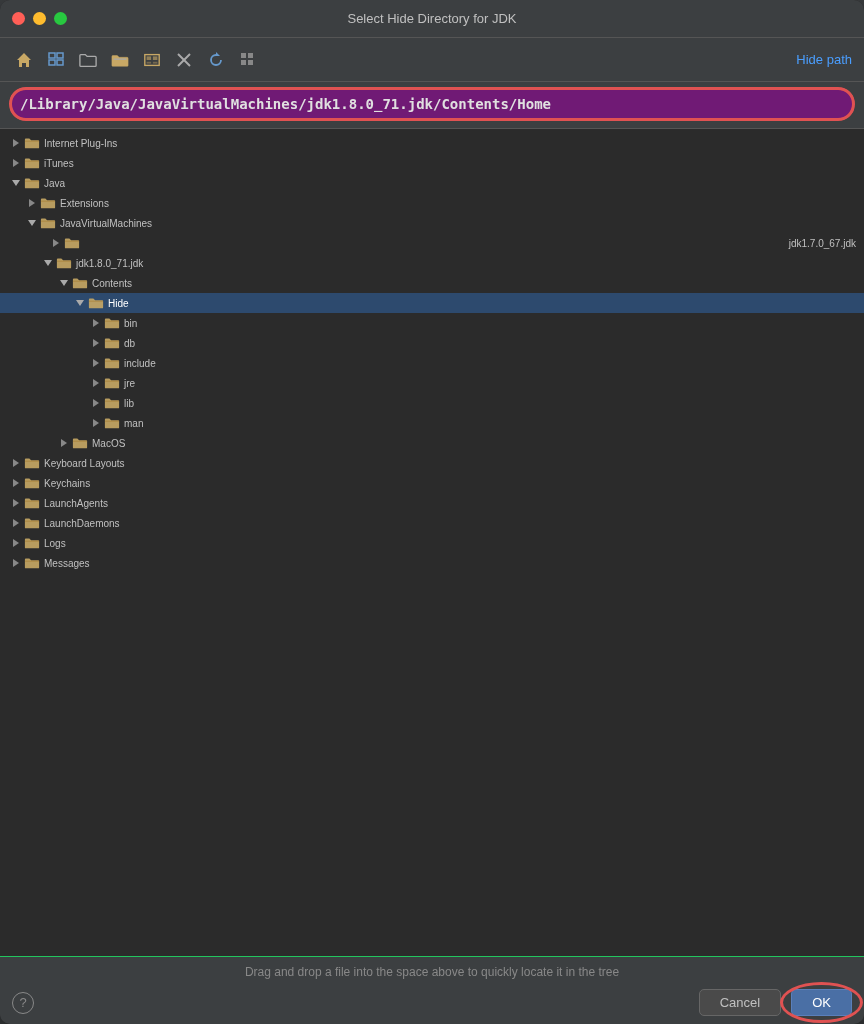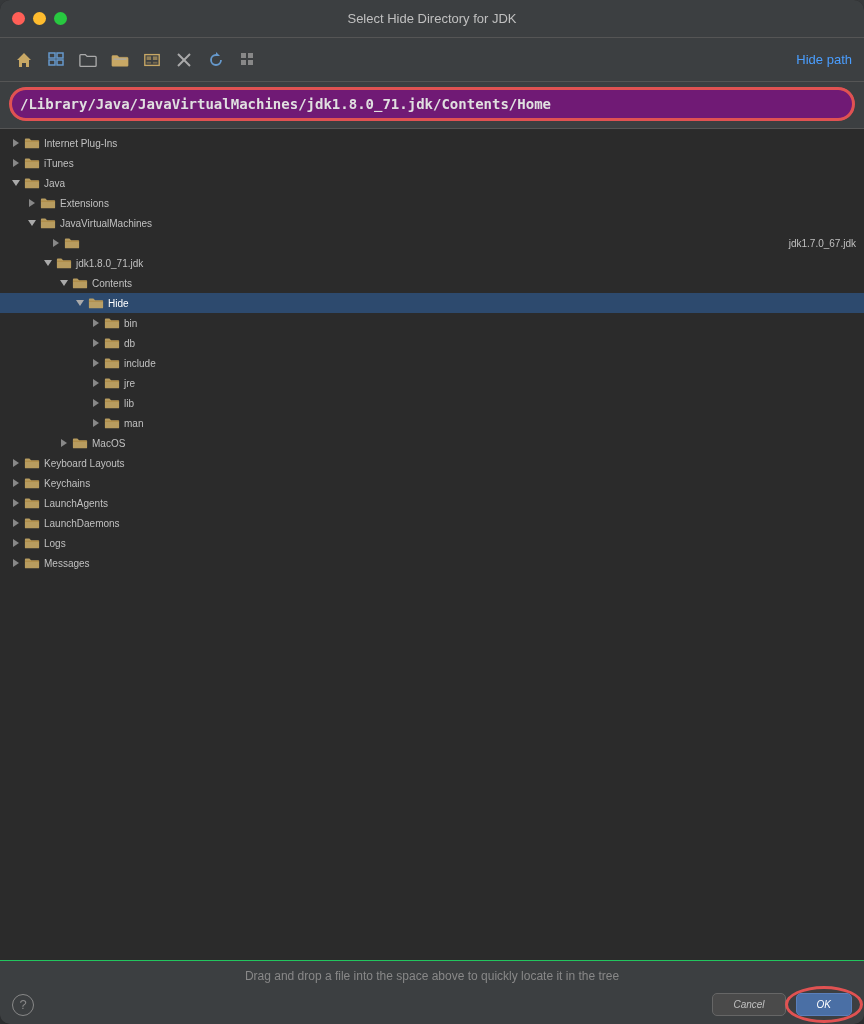--- a/index.html
+++ b/index.html
@@ -193,24 +193,23 @@
       font-size: 13px;
       cursor: pointer;
       display: flex;
       align-items: center;
       justify-content: center;
       margin-right: auto;
     }
     .btn {
       padding: 5px 20px;
       border-radius: 5px;
-      font-size: 10px;
+      font-size: 13px;
       cursor: pointer;
       border: 1px solid #666;
-      font-style: italic;
     }
     .btn-cancel {
       background: #4a4a4a;
       color: #c0c0c0;
     }
     .btn-ok {
       background: #4a6fa5;
       color: #ffffff;
       border-color: #5a7fbb;
       font-weight: 500;

